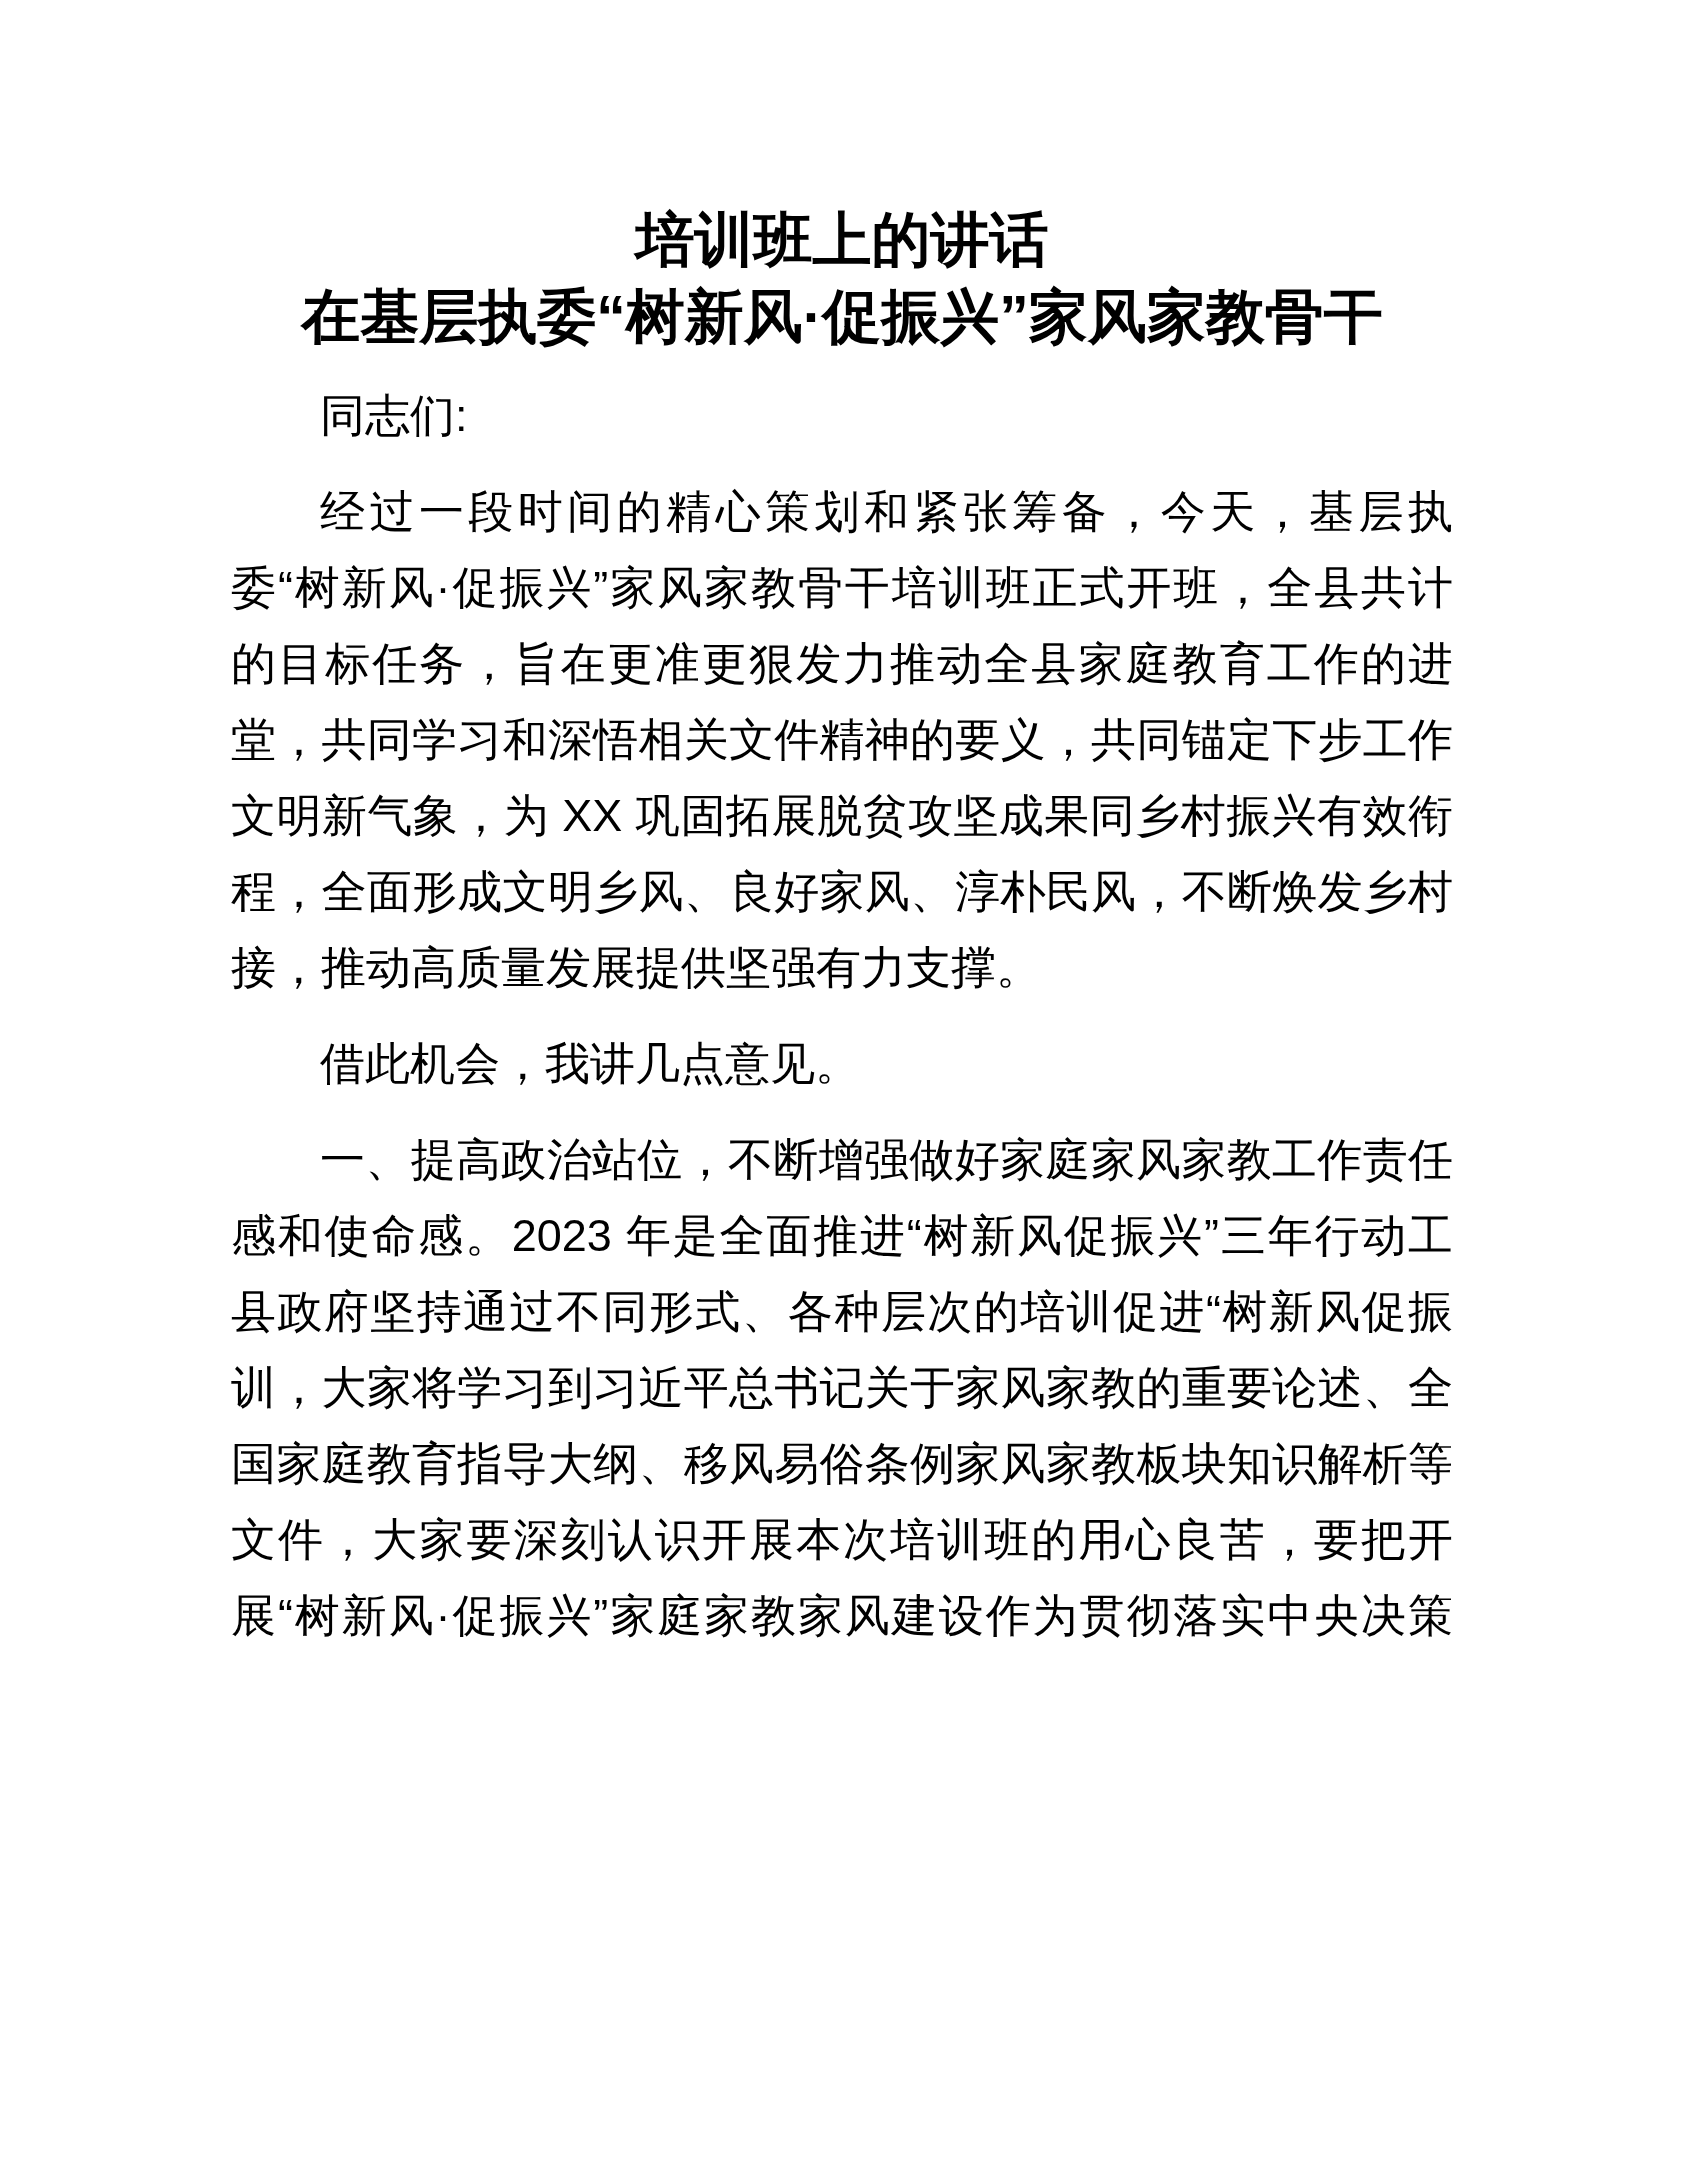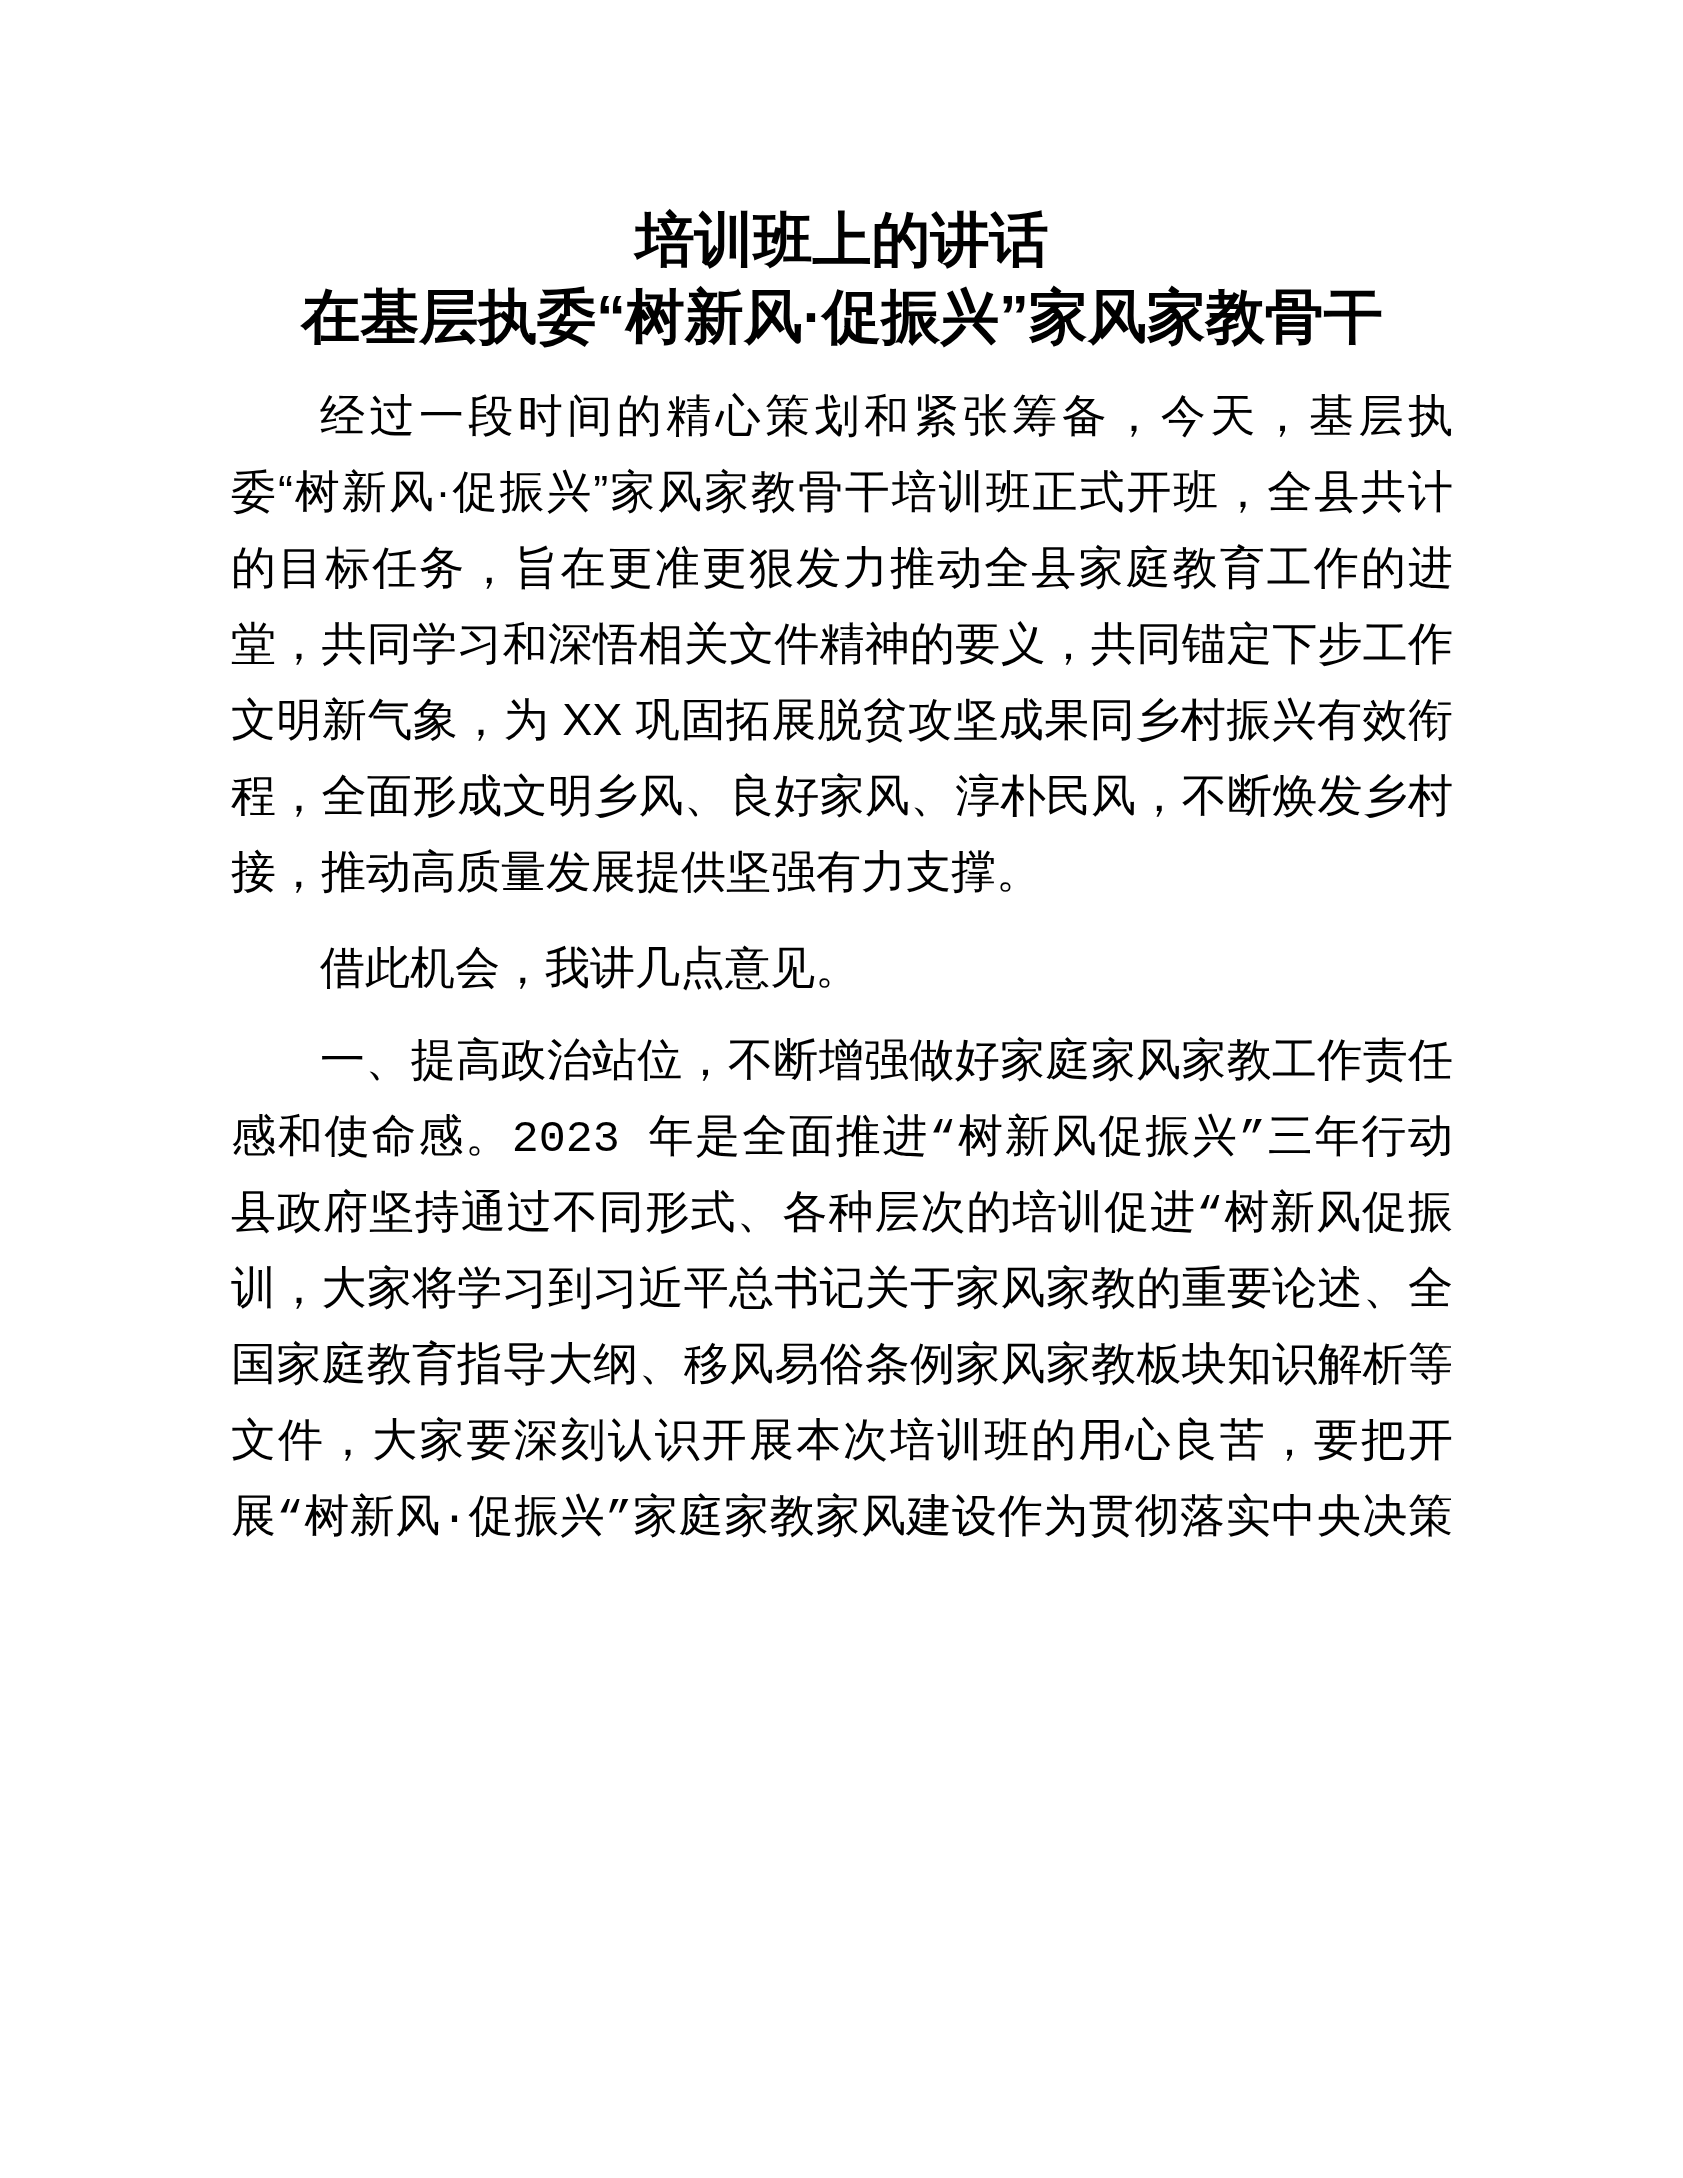--- a/index.html
+++ b/index.html
@@ -30,21 +30,20 @@
     color: #000000;
   }
   .title-line {
     display: block;
   }
   .para {
     margin: 0 0 20px 0;
   }
   .para:last-child {
     margin-bottom: 0;
-    font-family: Liberation Mono, monospace;
   }
   .line {
     font-size: 45px;
     line-height: 76px;
     height: 76px;
     overflow: hidden;
     text-align: left;
     color: #000000;
   }
   .line.just {
@@ -58,20 +57,23 @@
 </head>
 <body>
 
 <div class="page">
   <h1 class="title">
     <span class="title-line">培训班上的讲话</span>
     <span class="title-line">在基层执委“树新风·促振兴”家风家教骨干</span>
   </h1>
   <div class="body-text" id="document-body">
       <div class="para">
+        <div class="line ind">同志们:</div>
+      </div>
+      <div class="para">
         <div class="line just ind">经过一段时间的精心策划和紧张筹备，今天，基层执</div>
         <div class="line just">委“树新风·促振兴”家风家教骨干培训班正式开班，全县共计</div>
         <div class="line just">的目标任务，旨在更准更狠发力推动全县家庭教育工作的进</div>
         <div class="line just">堂，共同学习和深悟相关文件精神的要义，共同锚定下步工作</div>
         <div class="line just">文明新气象，为 XX 巩固拓展脱贫攻坚成果同乡村振兴有效衔</div>
         <div class="line just">程，全面形成文明乡风、良好家风、淳朴民风，不断焕发乡村</div>
         <div class="line">接，推动高质量发展提供坚强有力支撑。</div>
       </div>
       <div class="para">
         <div class="line ind">借此机会，我讲几点意见。</div>

